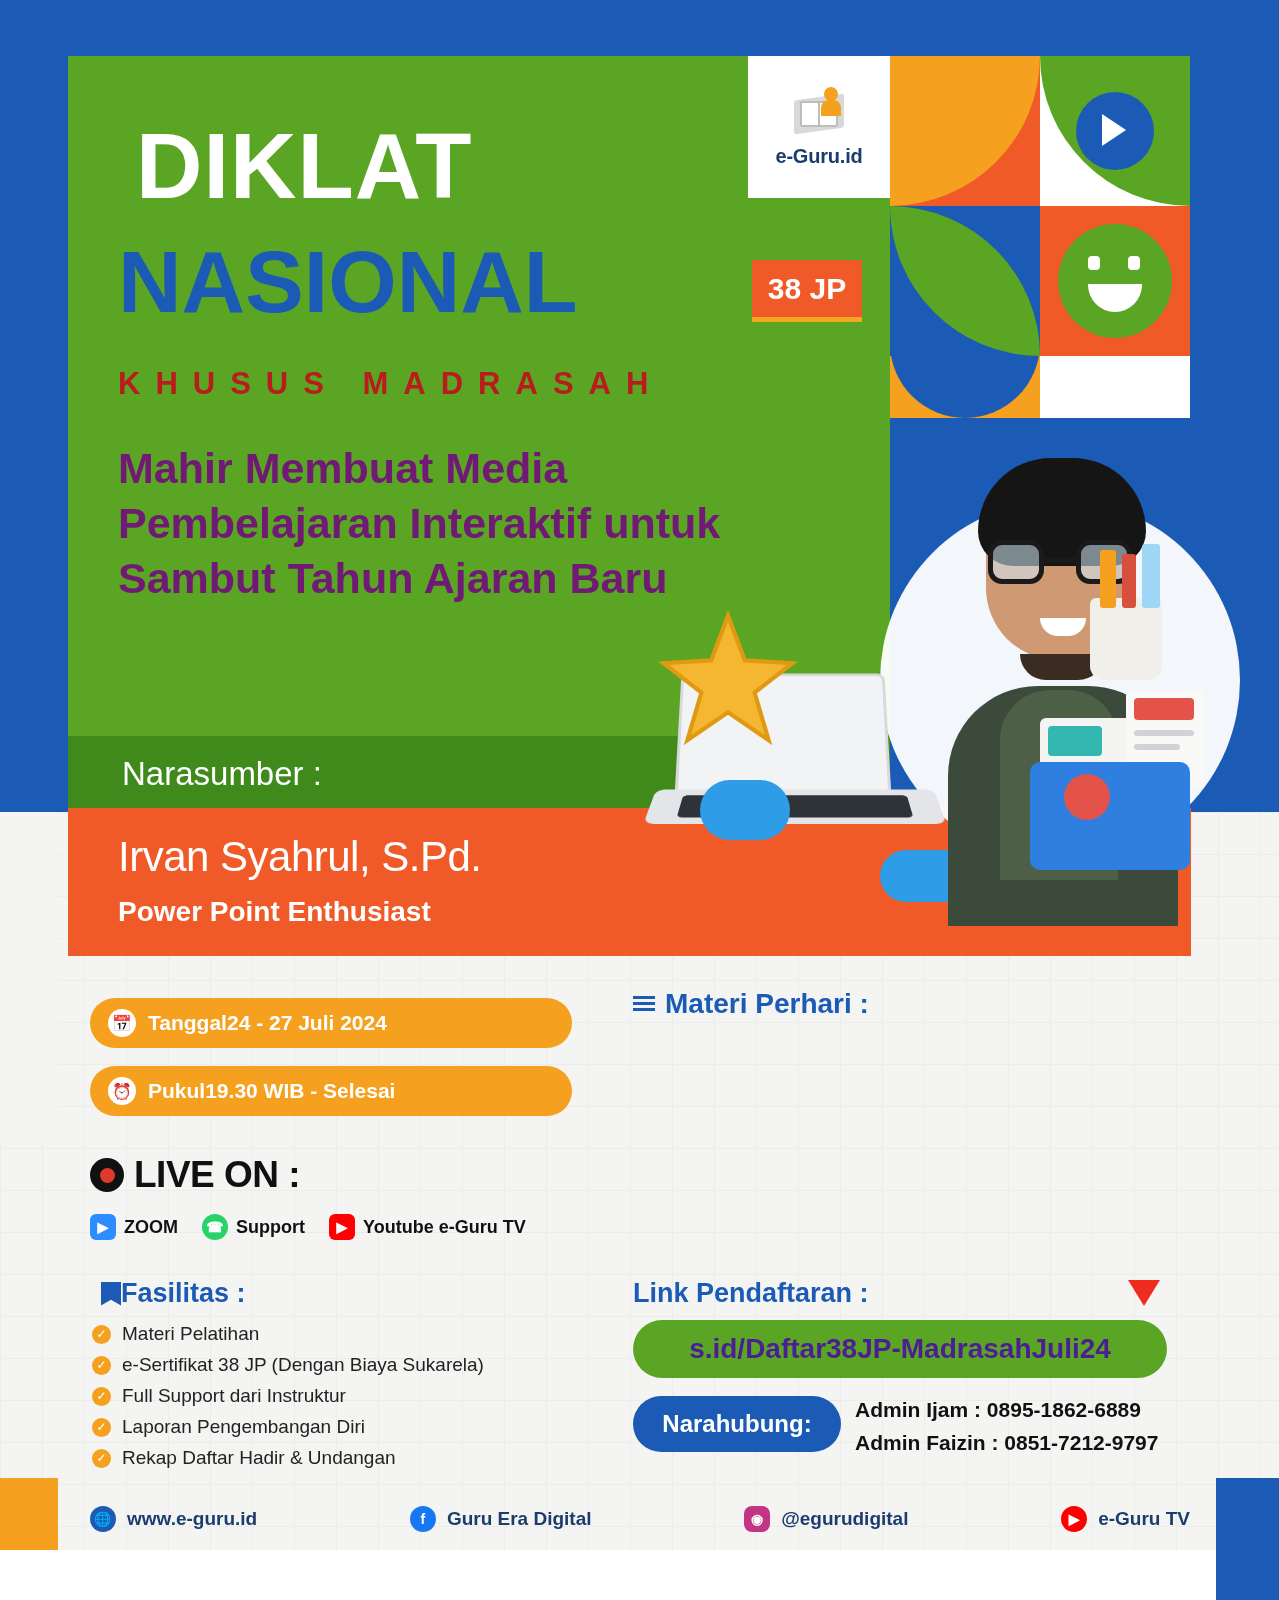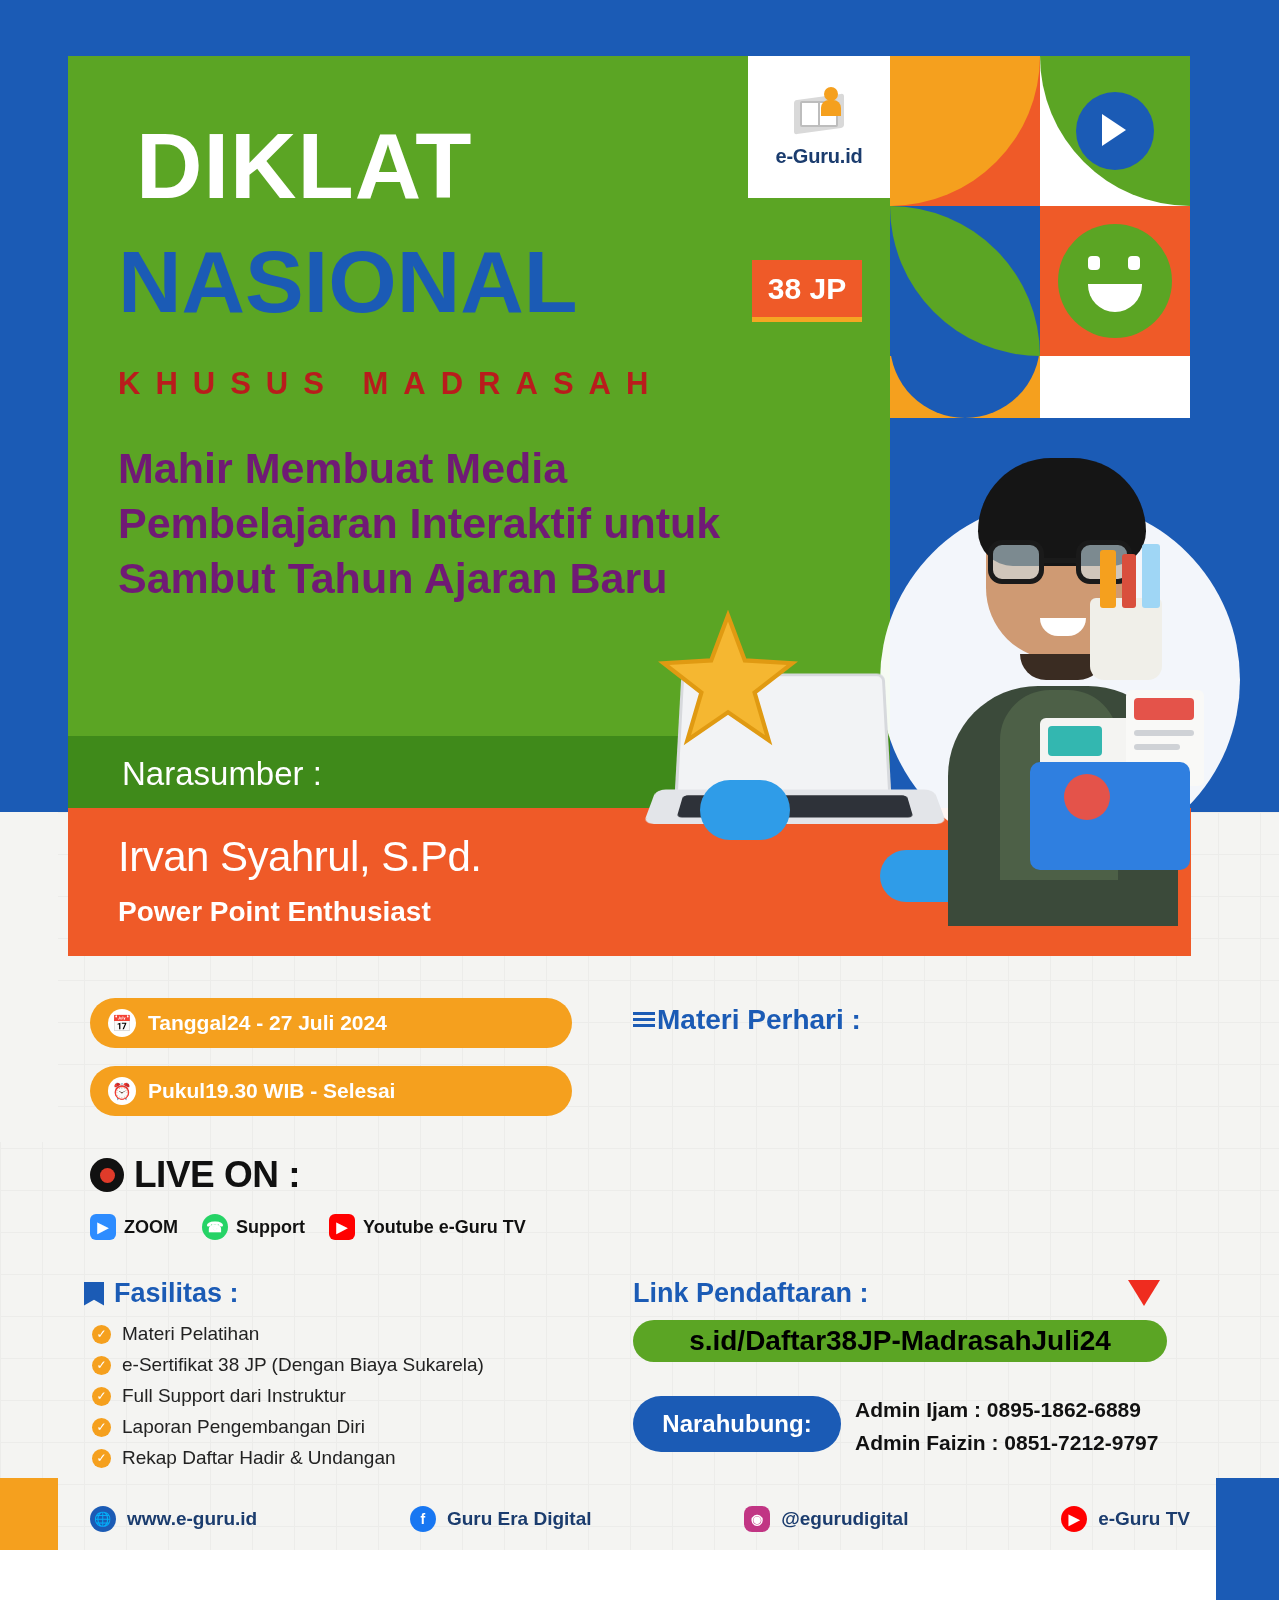--- a/index.html
+++ b/index.html
@@ -56,38 +56,38 @@
 
   .live-on { position:absolute; left:90px; top:186px; display:flex; align-items:center; }
   .live-on .rec { width:34px; height:34px; border-radius:50%; background:#111; display:flex; align-items:center; justify-content:center; margin-right:10px; }
   .live-on .rec i { display:block; width:15px; height:15px; border-radius:50%; background:#e03b2a; }
   .live-on .txt { font-size:37px; font-weight:bold; color:#111; letter-spacing:-0.5px; }
 
   .live-row { position:absolute; left:90px; top:246px; display:flex; align-items:center; gap:10px; }
   .live-item { display:flex; align-items:center; gap:8px; font-size:18px; font-weight:bold; color:#111; margin-right:14px; }
   .ic-sq { width:26px; height:26px; border-radius:6px; display:flex; align-items:center; justify-content:center; color:#fff; font-size:14px; }
 
-  .fasilitas-title { position:absolute; left:84px; top:310px; display:flex; align-items:center; gap:10px; font-size:27px; font-weight:bold; color:#1b5bb5; }
+  .fasilitas-title { position:absolute; left:101px; top:310px; display:flex; align-items:center; font-size:27px; font-weight:bold; color:#1b5bb5; }
   .fas-list { position:absolute; left:92px; top:355px; }
   .fas-item { display:flex; align-items:center; gap:11px; margin-bottom:9px; font-size:19px; color:#222; }
   .fas-check { width:19px; height:19px; border-radius:50%; background:#f5a01e; color:#fff; font-size:12px; display:flex; align-items:center; justify-content:center; flex:0 0 auto; }
 
   
-  .materi-title { position:absolute; left:633px; top:20px; display:flex; align-items:center; gap:2px; font-size:28px; font-weight:bold; color:#1b5bb5;margin-top:16px; }
+  .materi-title { position:absolute; left:633px; top:20px; display:flex; align-items:center; gap:10px; font-size:28px; font-weight:bold; color:#1b5bb5; }
   .timeline { position:absolute; left:633px; top:68px; width:560px; }
   .tl-row { display:flex; align-items:flex-start; margin-bottom:18px; }
   .tl-day { width:108px; font-size:22px; font-weight:bold; color:#2b2b2b; padding-top:6px; }
   .tl-axis { width:26px; position:relative; align-self:stretch; }
   .tl-axis .line { position:absolute; left:11px; top:0; bottom:-18px; width:2px; background:#c9c9c9; }
   .tl-axis .dot { position:absolute; left:7px; top:14px; width:10px; height:10px; border-radius:50%; background:#7a7a7a; }
   .tl-text { flex:1; font-size:21px; color:#2b2b2b; line-height:1.32; padding-top:2px; }
 
   .link-title { position:absolute; left:633px; top:310px; font-size:27px; font-weight:bold; color:#1b5bb5; }
   .tri { position:absolute; left:1128px; top:312px; width:0; height:0; border-left:16px solid transparent; border-right:16px solid transparent; border-top:26px solid #ef2c1f; }
-  .link-pill { position:absolute; left:633px; top:352px; width:534px; height:42px; border-radius:29px; background:#5ba524; display:flex; align-items:center; justify-content:center; color:#000000; font-size:28px; font-weight:bold; }
+  .link-pill { position:absolute; left:633px; top:352px; width:534px; height:58px; border-radius:29px; background:#5ba524; display:flex; align-items:center; justify-content:center; color:#4c1d95; font-size:28px; font-weight:bold; }
 
   .naraho-pill { position:absolute; left:633px; top:428px; width:208px; height:56px; border-radius:28px; background:#1b5bb5; display:flex; align-items:center; justify-content:center; color:#fff; font-size:24px; font-weight:bold; }
   .admin1 { position:absolute; left:855px; top:430px; font-size:21px; font-weight:bold; color:#111; }
   .admin2 { position:absolute; left:855px; top:463px; font-size:21px; font-weight:bold; color:#111; }
 
   
   .footer { position:absolute; left:0; top:1482px; width:1279px; height:118px; }
   .footer-row { position:absolute; left:90px; top:24px; width:1100px; display:flex; align-items:center; justify-content:space-between; }
   .f-item { display:flex; align-items:center; gap:11px; font-size:19px; font-weight:bold; color:#1b3c6e; }
   .f-ic { width:26px; height:26px; border-radius:50%; display:flex; align-items:center; justify-content:center; color:#fff; font-size:14px; }

